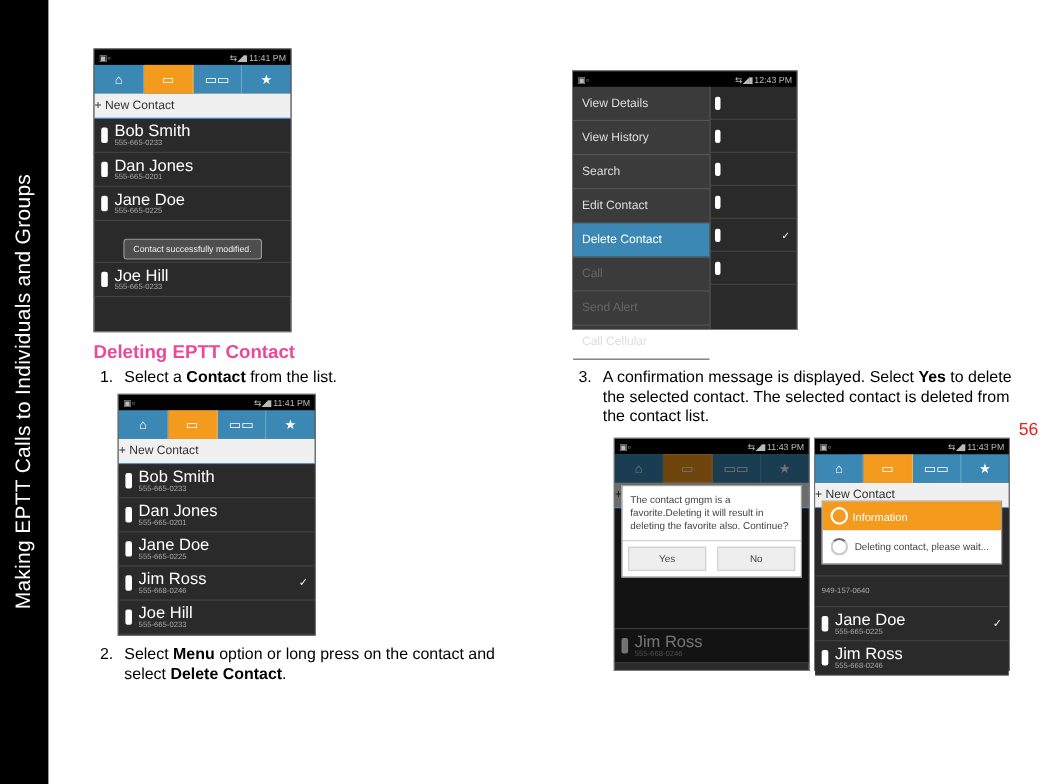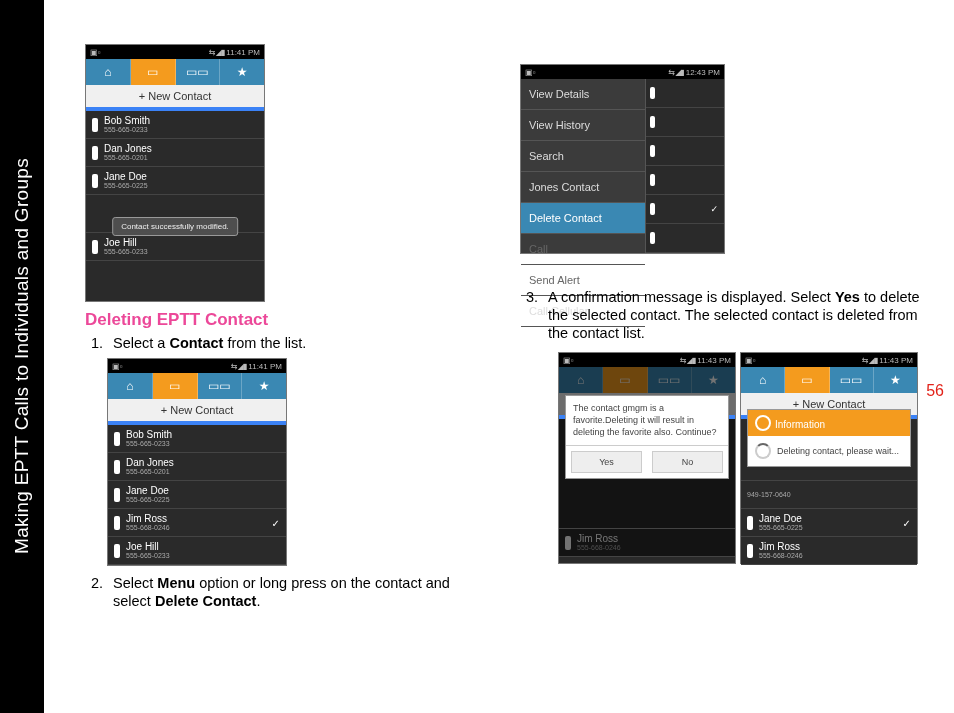--- a/index.html
+++ b/index.html
@@ -99,40 +99,40 @@
     border-right: 1px solid rgba(255,255,255,.25);
     color: #fff;
     font-size: 12px;
   }
   .tabbar .tab:last-child { border-right:none; }
   .tabbar .tab.active { background: #f49b1e; }
   .new-contact {
     background: #f0f0f0;
     color: #333;
     font-size: 11px;
-    text-align: center;
+    text-align: left;
     padding: 5px 0;
-    border-bottom: 4px solid #3b82f6;
+    border-bottom: 1px solid #3b82f6;
   }
   .clist { background: #2a2a2a; }
   .crow {
     border-bottom: 1px solid #444;
     display: flex;
     align-items: center;
     padding: 4px 6px;
     min-height: 28px;
     position: relative;
   }
   .crow .presence {
     width: 6px; height: 14px;
     background: #fff;
     border-radius: 2px;
     margin-right: 6px;
   }
-  .crow .cname { color:#fff; font-size:10px; line-height:1; }
+  .crow .cname { color:#fff; font-size:15px; line-height:1; }
   .crow .cnum { color:#aaa; font-size:7px; }
   .crow .check {
     position: absolute; right: 6px; top: 50%; transform: translateY(-50%);
     color:#fff; font-size:10px;
   }
   .toast {
     position: absolute;
     left: 50%; transform: translateX(-50%);
     background: rgba(80,80,80,.95);
     color: #eee;
@@ -140,21 +140,21 @@
     padding: 4px 8px;
     border-radius: 3px;
     white-space: nowrap;
     border:1px solid #999;
   }
   
   .ctx-phone { width: 205px; }
   .ctx-body {
     display: flex;
     background:#2a2a2a;
-    height: 174px;
+    height: 220px;
   }
   .ctx-menu {
     width: 125px;
     background: #3b3b3b;
     border-right:1px solid #555;
   }
   .ctx-item {
     color:#ddd;
     font-size:11px;
     padding:9px 8px;
@@ -379,21 +379,21 @@
       <span class="status-right">
         <span class="iconset"></span>
         <span>12:43 PM</span>
       </span>
     </div>
     <div class="ctx-body">
       <div class="ctx-menu">
         <div class="ctx-item">View Details</div>
         <div class="ctx-item">View History</div>
         <div class="ctx-item">Search</div>
-        <div class="ctx-item">Jones Contact</div>
+        <div class="ctx-item">Edit Contact</div>
         <div class="ctx-item sel">Delete Contact</div>
         <div class="ctx-item dis">Call</div>
         <div class="ctx-item dis">Send Alert</div>
         <div class="ctx-item">Call Cellular</div>
       </div>
       <div class="ctx-strip">
         <div class="mini-row">
             <div class="presence"></div>
           </div>
         <div class="mini-row">

